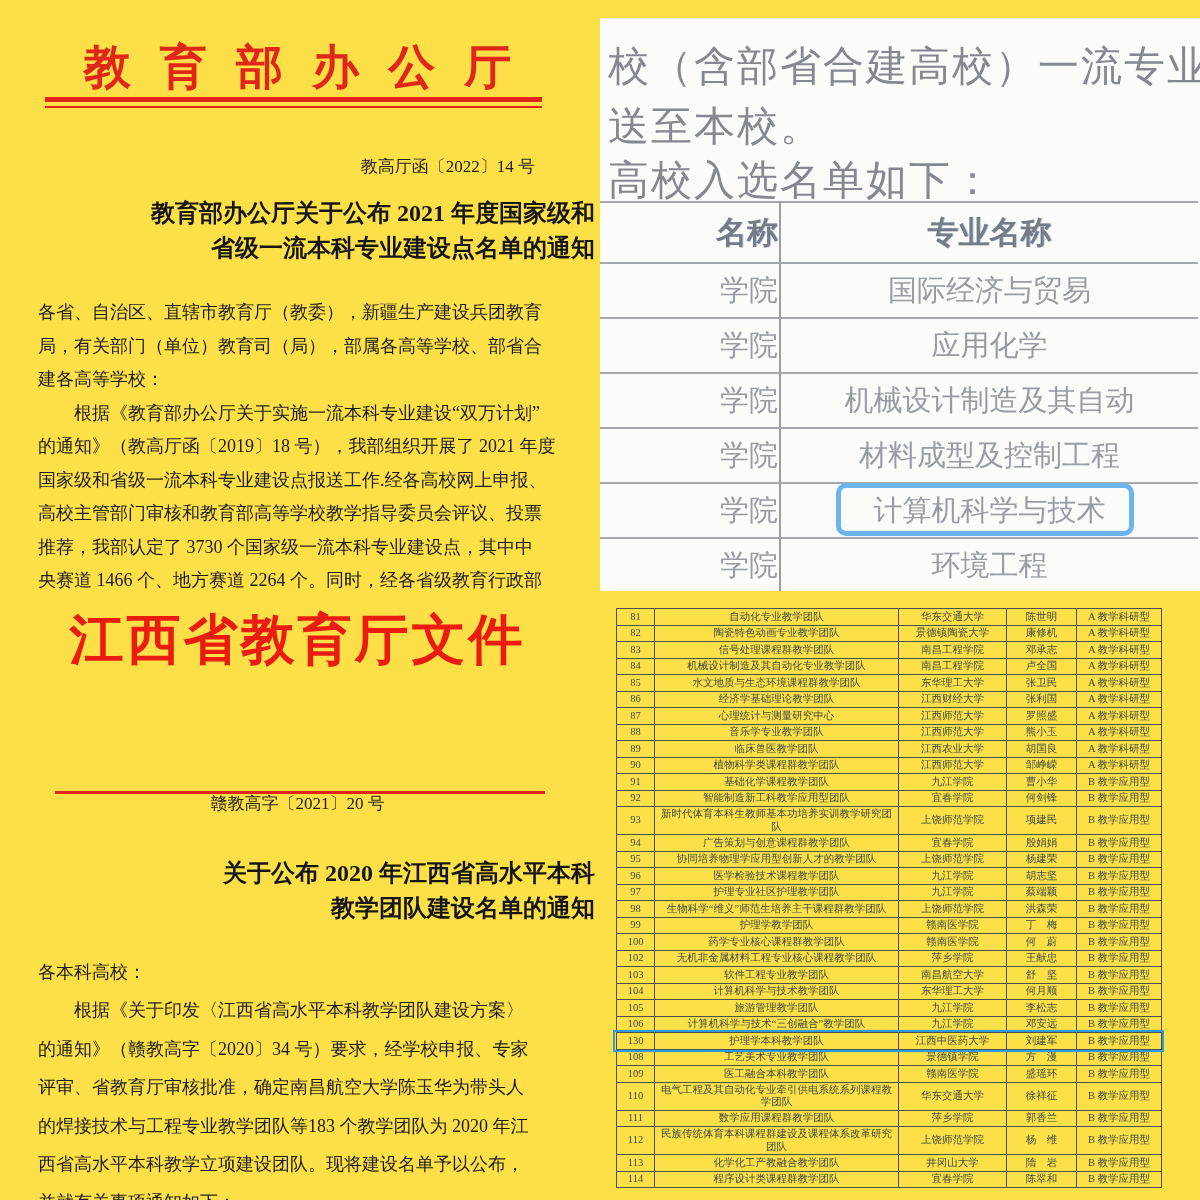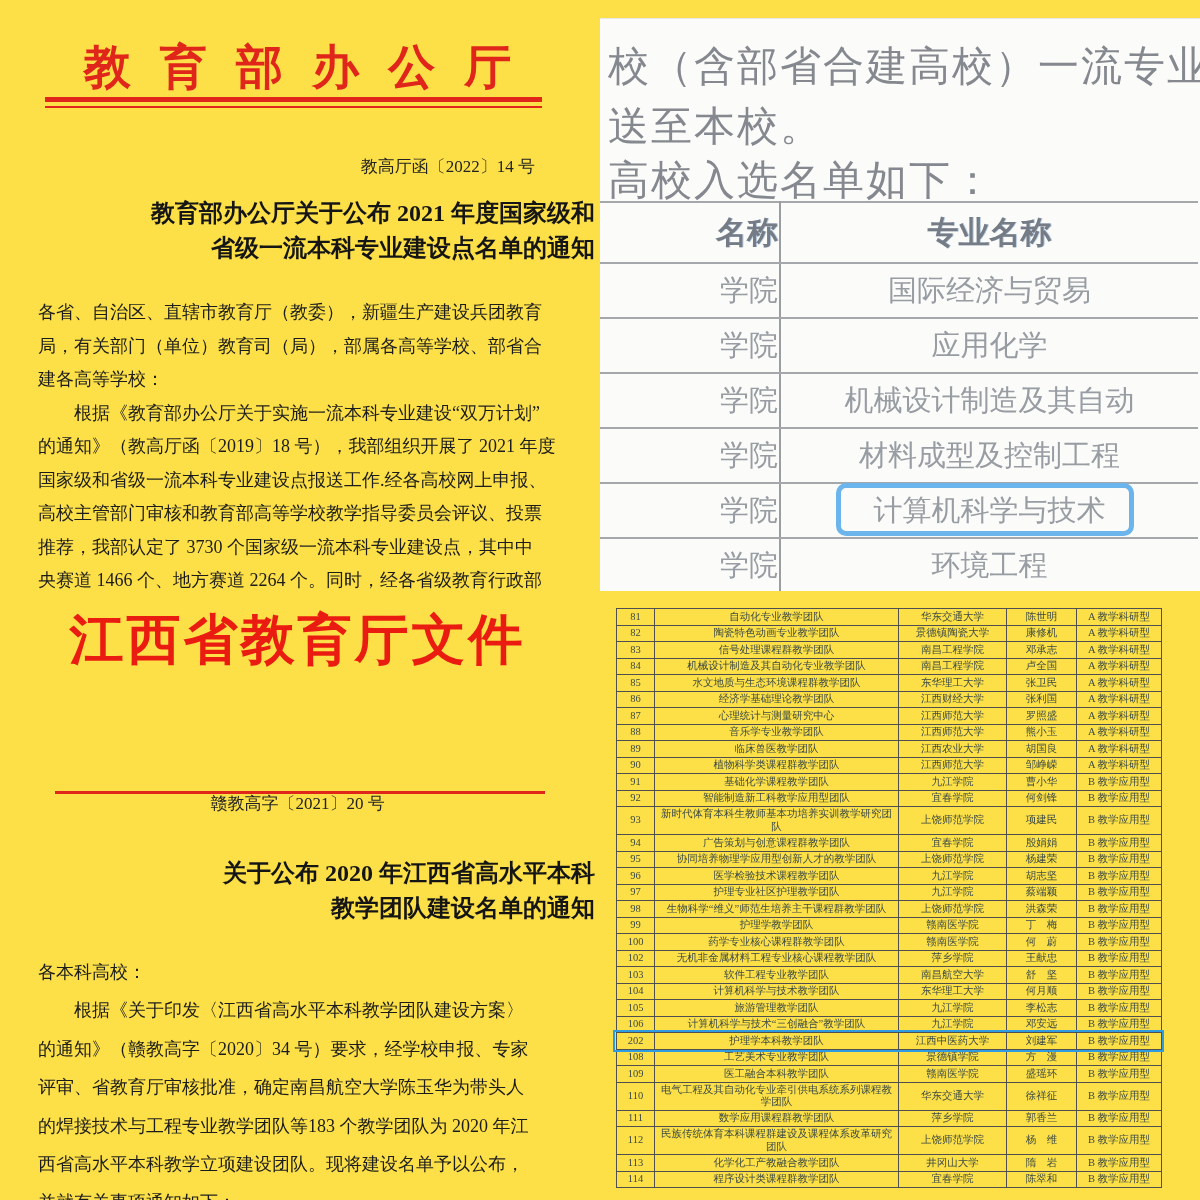--- a/index.html
+++ b/index.html
@@ -317,21 +317,21 @@
             <td class="c-cat">B 教学应用型</td>
           </tr>
           <tr id="team-hl-row">
             <td class="c-no">106</td>
             <td class="c-name">计算机科学与技术“三创融合”教学团队</td>
             <td class="c-univ">九江学院</td>
             <td class="c-leader">邓安远</td>
             <td class="c-cat">B 教学应用型</td>
           </tr>
           <tr>
-            <td class="c-no">202</td>
+            <td class="c-no">130</td>
             <td class="c-name">护理学本科教学团队</td>
             <td class="c-univ">江西中医药大学</td>
             <td class="c-leader">刘建军</td>
             <td class="c-cat">B 教学应用型</td>
           </tr>
           <tr>
             <td class="c-no">108</td>
             <td class="c-name">工艺美术专业教学团队</td>
             <td class="c-univ">景德镇学院</td>
             <td class="c-leader">方　漫</td>

